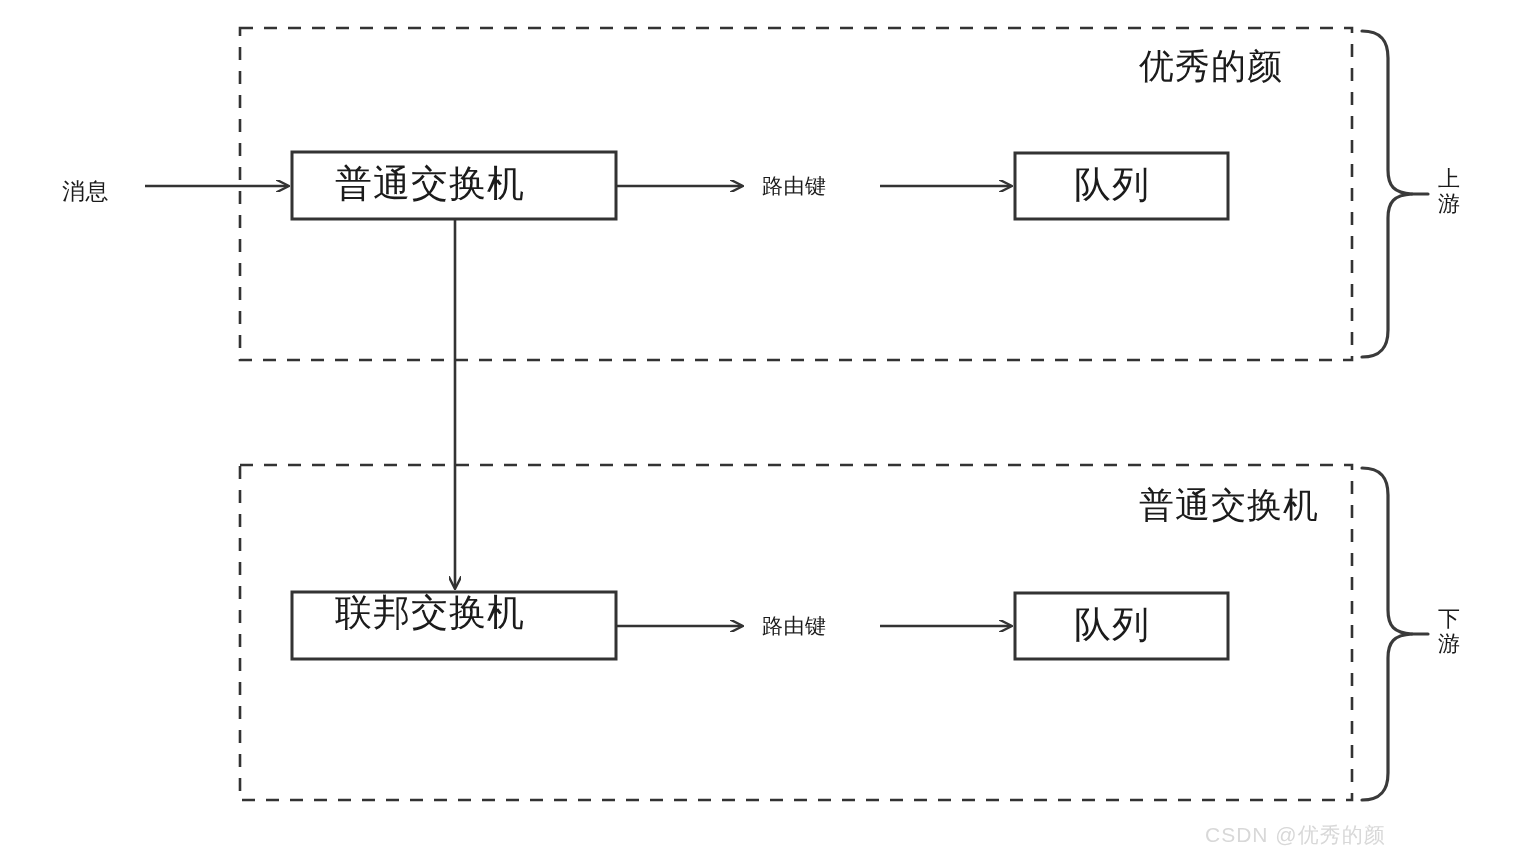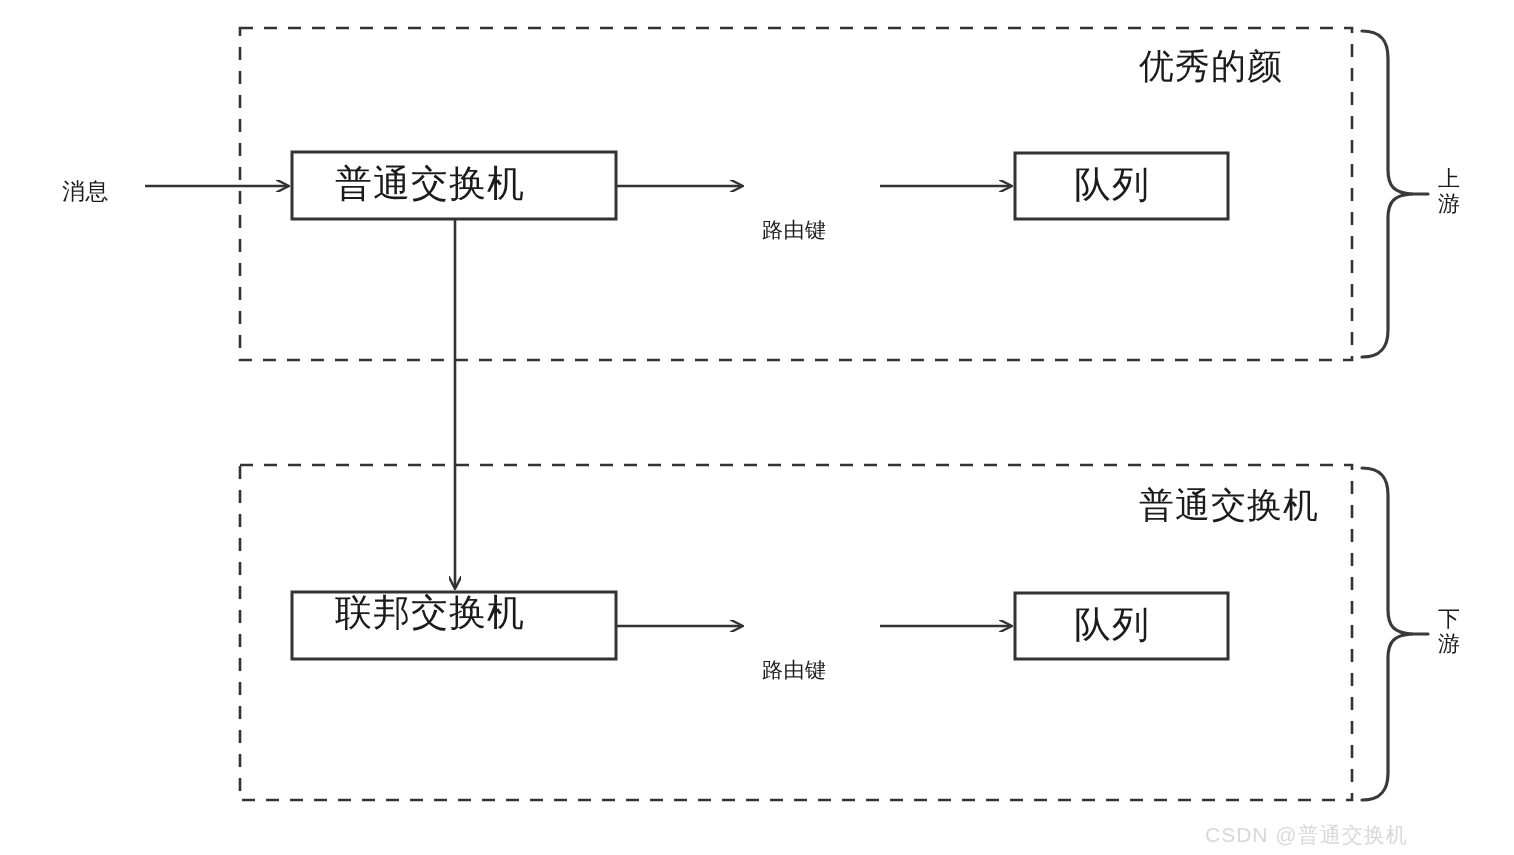--- a/index.html
+++ b/index.html
@@ -37,21 +37,20 @@
     letter-spacing: 1px;
     margin-left: 8px;
   }
   .zone-label {
     font-size: 35px;
     letter-spacing: 1px;
   }
   .edge-label {
     font-size: 21px;
     letter-spacing: 0.5px;
-    margin-top: 44px;
   }
   .src-label {
     font-size: 23px;
     letter-spacing: 0.5px;
   }
   .brace-label {
     font-size: 22px;
     line-height: 1.12;
     white-space: pre;
     text-align: center;
@@ -137,15 +136,15 @@
   <div class="txt brace-label" style="left:1438px; top:167px;">上
 游</div>
 
   <div class="txt zone-label" style="left:1139px; top:487px;">普通交换机</div>
   <div class="txt box-label" style="left:327px; top:594px;">联邦交换机</div>
   <div class="txt edge-label" style="left:762px; top:615px;">路由键</div>
   <div class="txt box-label" style="left:1066px; top:606px;">队列</div>
   <div class="txt brace-label" style="left:1438px; top:607px;">下
 游</div>
 
-  <div class="wm wm-csdn" style="left:1205px; top:821px;">CSDN @普通交换机</div>
+  <div class="wm wm-csdn" style="left:1205px; top:821px;">CSDN @优秀的颜</div>
 
 </div>
 
 </body></html>

